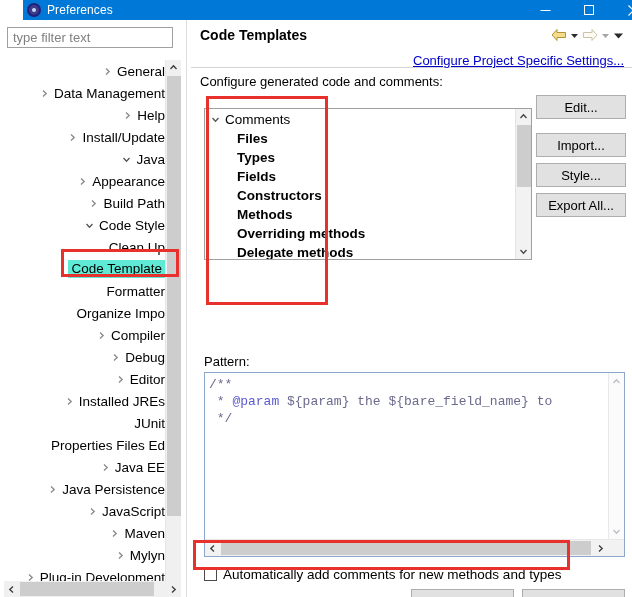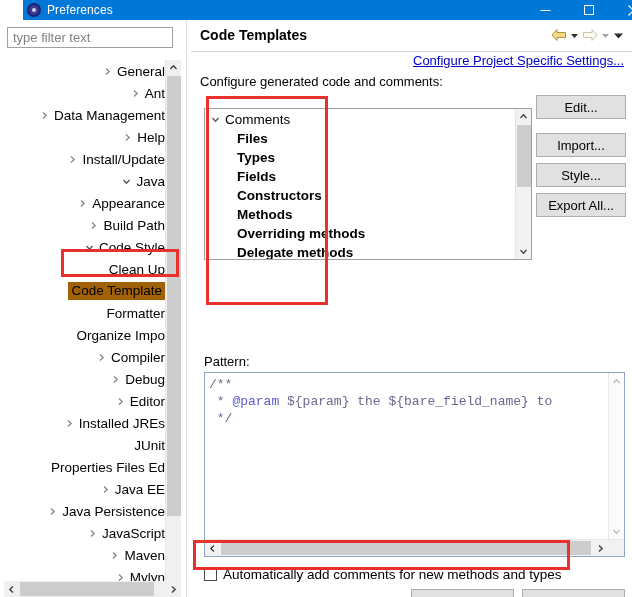--- a/index.html
+++ b/index.html
@@ -127,21 +127,21 @@
     width: 15px;
     flex: none;
     color: #6d6d6d;
     font-size: 10px;
     text-align: center;
     line-height: 1;
   }
   .tw svg { display:block; margin: 0 auto; }
   .tree-label { padding-left: 2px; }
   .tree-row.selected .tree-label {
-    background: #a16207;
+    background: #5eead4;
     padding: 1px 3px 2px 3px;
   }
   .lvl1 { padding-left: 4px; }
   .lvl2 { padding-left: 22px; }
   .lvl3 { padding-left: 40px; }
 
   
   .vscroll-left {
     position: absolute;
     left: 165px; top: 40px;
@@ -199,21 +199,21 @@
   
   .right-pane {
     position: absolute;
     left: 191px; top: 0;
     width: 441px; height: 577px;
     background: #ffffff;
   }
   .page-header {
     position: absolute;
     left: 0; top: 0;
-    width: 441px; height: 32px;
+    width: 441px; height: 48px;
     border-bottom: 1px solid #d4d4d4;
     box-sizing: border-box;
   }
   .page-title {
     position: absolute;
     left: 9px; top: 7px;
     font-size: 14px;
     font-weight: bold;
   }
   .nav-tools {
@@ -455,28 +455,20 @@
               </svg>
             </span>
             <span class="tree-label">General</span>
           </div>
           <div class="tree-row lvl1">
             <span class="tw">
               <svg width="9" height="9" viewBox="0 0 9 9">
                 <polyline points="3,1.5 6.2,4.5 3,7.5" fill="none" stroke="#888" stroke-width="1.3"></polyline>
               </svg>
             </span>
-            <span class="tree-label">Ant</span>
-          </div>
-          <div class="tree-row lvl1">
-            <span class="tw">
-              <svg width="9" height="9" viewBox="0 0 9 9">
-                <polyline points="3,1.5 6.2,4.5 3,7.5" fill="none" stroke="#888" stroke-width="1.3"></polyline>
-              </svg>
-            </span>
             <span class="tree-label">Data Management</span>
           </div>
           <div class="tree-row lvl1">
             <span class="tw">
               <svg width="9" height="9" viewBox="0 0 9 9">
                 <polyline points="3,1.5 6.2,4.5 3,7.5" fill="none" stroke="#888" stroke-width="1.3"></polyline>
               </svg>
             </span>
             <span class="tree-label">Help</span>
           </div>

